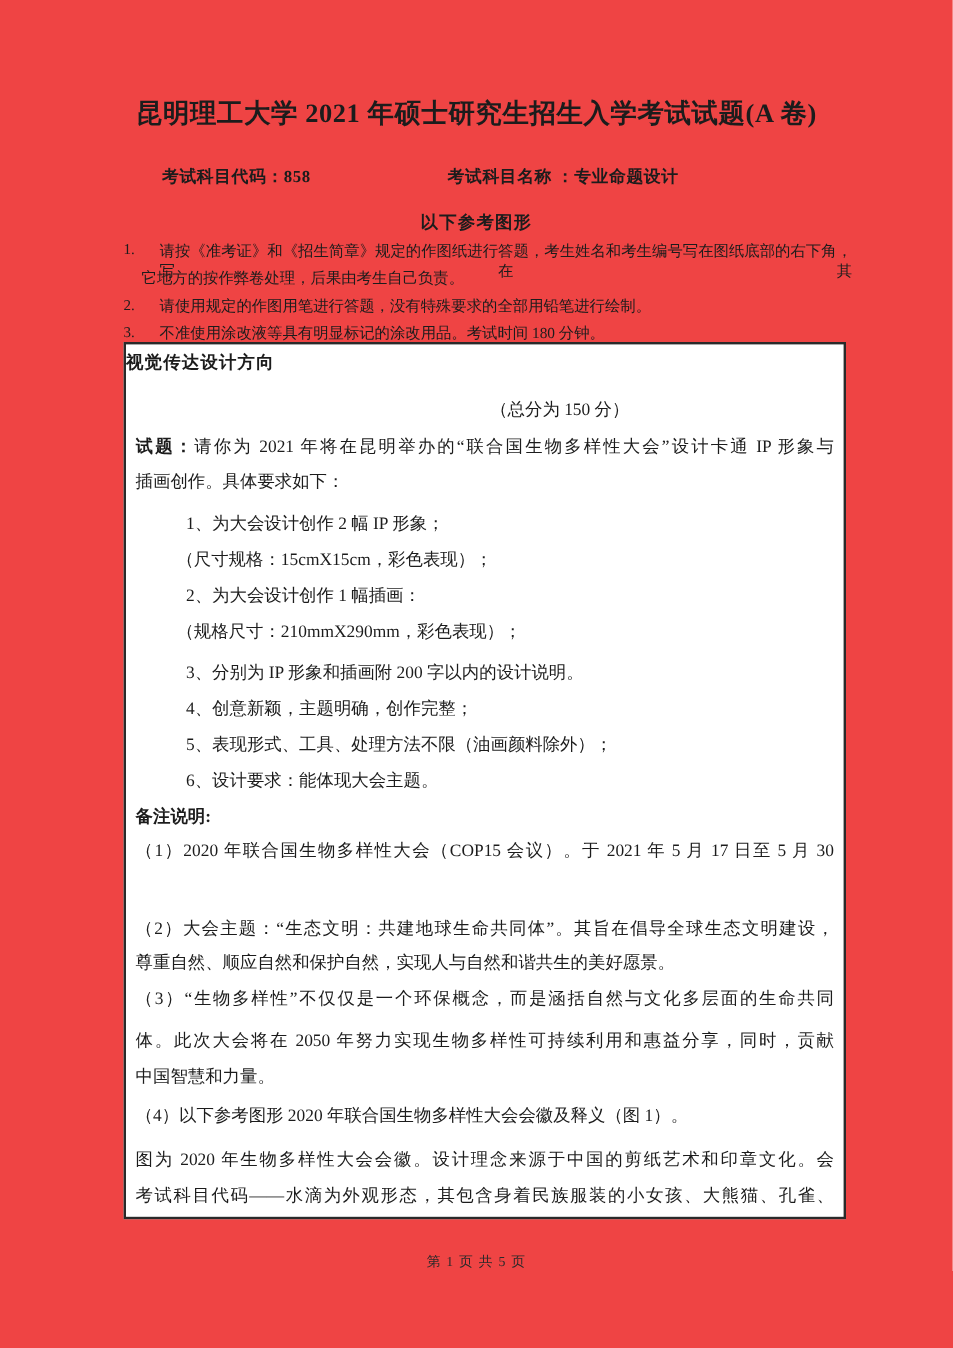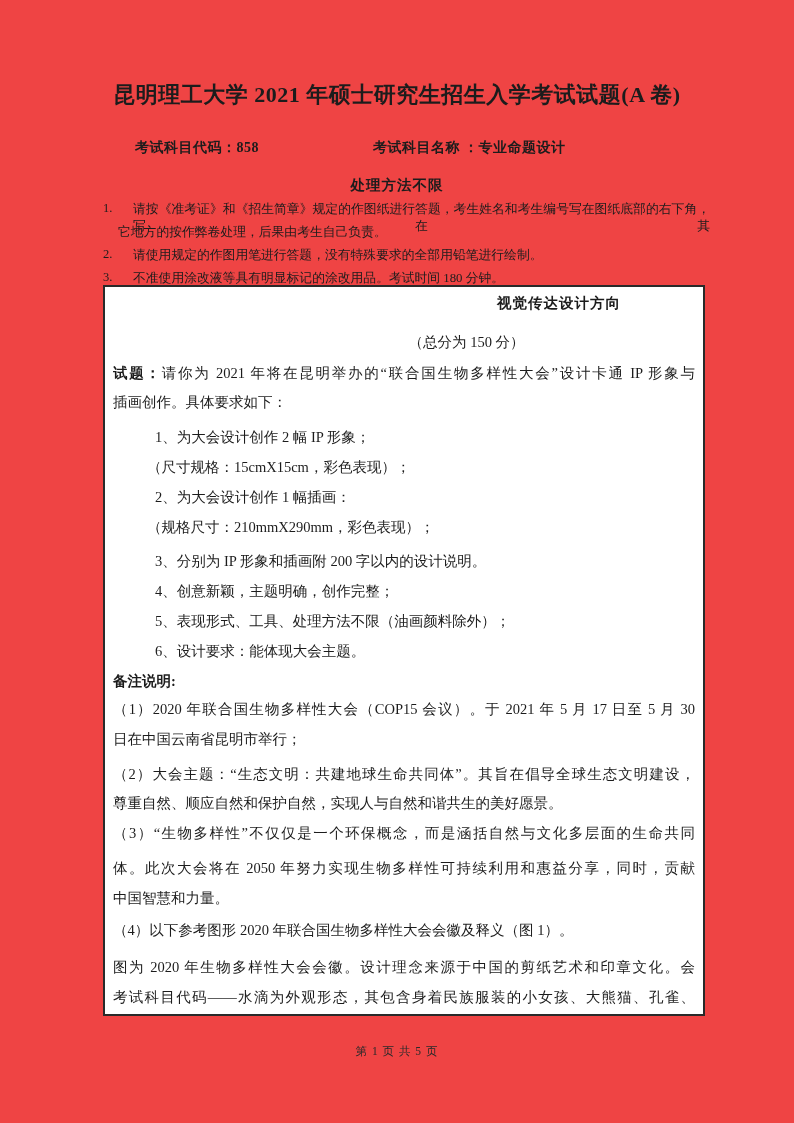--- a/index.html
+++ b/index.html
@@ -32,21 +32,21 @@
   }
   .n-row1 { top:201px; } .n-row2 { top:224px; } .n-row3 { top:247px; } .n-row4 { top:270px; }
   .notice-text.just { right:84px; width:auto; }
 
   .qbox {
     position:absolute; left:103px; top:285px;
     width:602px; height:731px;
     border:2px solid #2a2a2a; background:#ffffff; overflow:hidden;
   }
   .qbox .bl { position:absolute; font-size:14.5px; line-height:21px; white-space:nowrap; }
-  .box-title { top:6px; left:0; width:516px; text-align:right; font-size:19.5px; font-weight:700; letter-spacing:1px; }
+  .box-title { top:6px; left:0; width:516px; text-align:left; font-size:19.5px; font-weight:700; letter-spacing:1px; }
   .box-score { top:45px; left:0; width:723px; text-align:center; font-size:14px; }
   .bl.flow { left:8px; right:8px; }
   .bl.req   { left:50px; }
   .bl.reqp  { left:42px; }
   .bold { font-weight:700; }
 
   .q1 { top:76px; }  .q2 { top:105px; }
   .r0 { top:140px; } .r1 { top:170px; } .r2 { top:200px; } .r3 { top:230px; }
   .r4 { top:264px; } .r5 { top:294px; } .r6 { top:324px; } .r7 { top:354px; }
   .rl { top:384px; font-weight:700; font-size:15px; }
@@ -59,21 +59,21 @@
 </head>
 <body>
 
 <div class="page">
 
   <div class="abs center doc-title">昆明理工大学 2021 年硕士研究生招生入学考试试题(A 卷)</div>
 
   <div class="abs subject subject-code">考试科目代码：858</div>
   <div class="abs subject subject-name">考试科目名称 ：专业命题设计</div>
 
-  <div class="abs center notice-heading">处理方法不限</div>
+  <div class="abs center notice-heading">以下参考图形</div>
 
   <div class="abs notice-num n-row1">1.</div>
   <div class="abs notice-text n-row1 just">请按《准考证》和《招生简章》规定的作图纸进行答题，考生姓名和考生编号写在图纸底部的右下角，写在其</div>
   <div class="abs notice-cont n-row2">它地方的按作弊卷处理，后果由考生自己负责。</div>
 
   <div class="abs notice-num n-row3">2.</div>
   <div class="abs notice-text n-row3">请使用规定的作图用笔进行答题，没有特殊要求的全部用铅笔进行绘制。</div>
 
   <div class="abs notice-num n-row4">3.</div>
   <div class="abs notice-text n-row4">不准使用涂改液等具有明显标记的涂改用品。考试时间 180 分钟。</div>
@@ -92,21 +92,20 @@
     <div class="bl req  r2">2、为大会设计创作 1 幅插画：</div>
     <div class="bl reqp r3">（规格尺寸：210mmX290mm，彩色表现）；</div>
     <div class="bl req  r4">3、分别为 IP 形象和插画附 200 字以内的设计说明。</div>
     <div class="bl req  r5">4、创意新颖，主题明确，创作完整；</div>
     <div class="bl req  r6">5、表现形式、工具、处理方法不限（油画颜料除外）；</div>
     <div class="bl req  r7">6、设计要求：能体现大会主题。</div>
 
     <div class="bl flow rl">备注说明:</div>
 
     <div class="bl flow m0 just">（1）2020 年联合国生物多样性大会（COP15 会议）。于 2021 年 5 月 17 日至 5 月 30</div>
-    <div class="bl flow m1">日在中国云南省昆明市举行；</div>
     <div class="bl flow m2 just">（2）大会主题：“生态文明：共建地球生命共同体”。其旨在倡导全球生态文明建设，</div>
     <div class="bl flow m3">尊重自然、顺应自然和保护自然，实现人与自然和谐共生的美好愿景。</div>
     <div class="bl flow m4 just">（3）“生物多样性”不仅仅是一个环保概念，而是涵括自然与文化多层面的生命共同</div>
     <div class="bl flow m5 just">体。此次大会将在 2050 年努力实现生物多样性可持续利用和惠益分享，同时，贡献</div>
     <div class="bl flow m6">中国智慧和力量。</div>
     <div class="bl flow m7">（4）以下参考图形 2020 年联合国生物多样性大会会徽及释义（图 1）。</div>
     <div class="bl flow m8 just">图为 2020 年生物多样性大会会徽。设计理念来源于中国的剪纸艺术和印章文化。会</div>
     <div class="bl flow m9 just">考试科目代码——水滴为外观形态，其包含身着民族服装的小女孩、大熊猫、孔雀、</div>
   </div>
 

